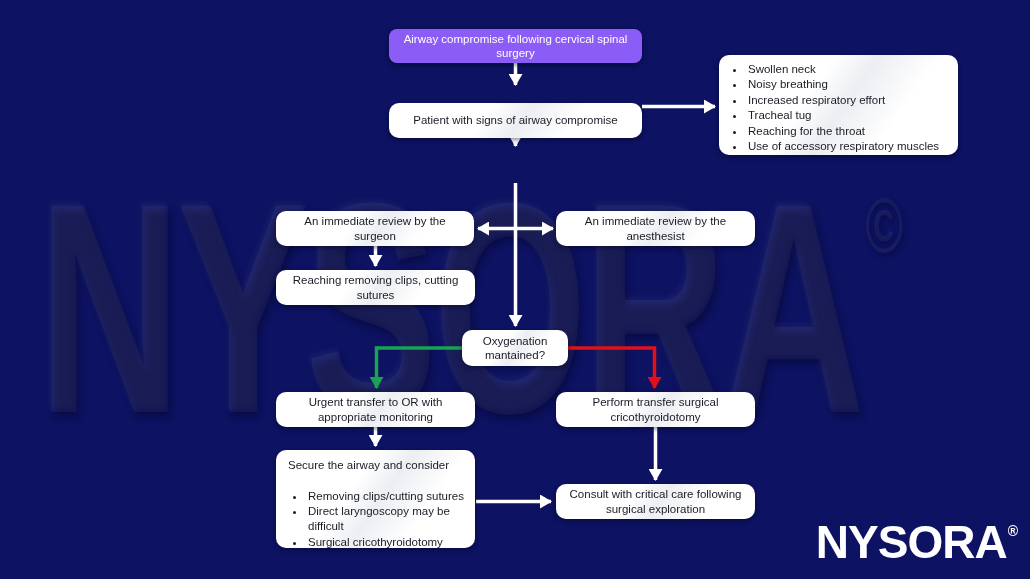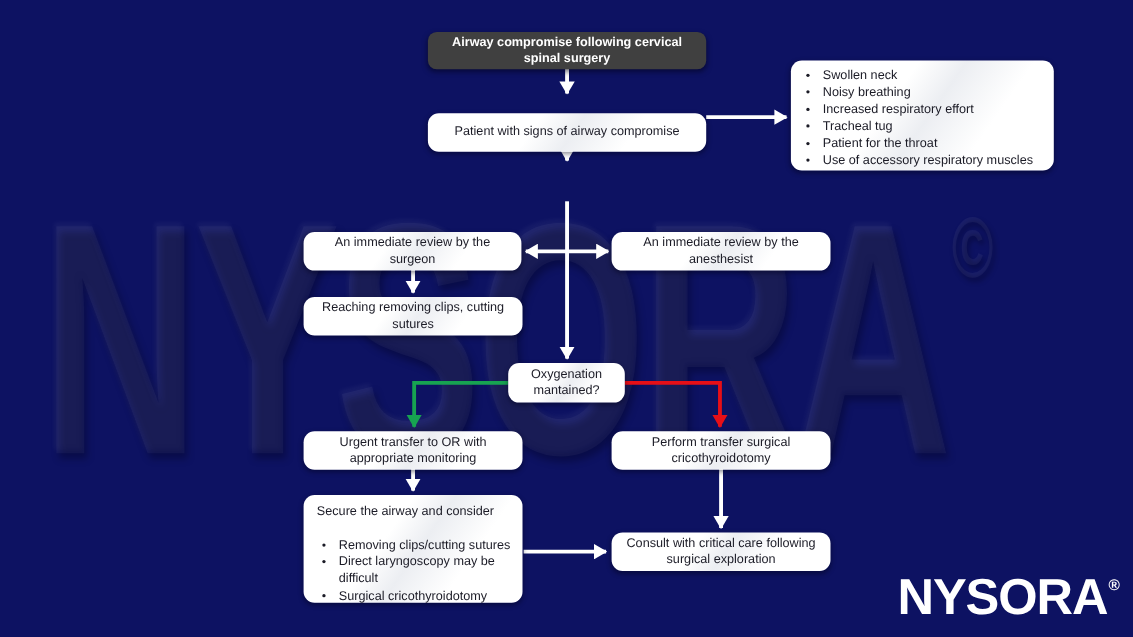--- a/index.html
+++ b/index.html
@@ -32,22 +32,22 @@
     position:absolute;box-sizing:border-box;
     background:linear-gradient(125deg,#ffffff 38%,#eceef2 52%,#ffffff 72%);
     border-radius:10px;
     box-shadow:0 2px 5px rgba(0,0,20,0.45);
     display:flex;align-items:center;justify-content:center;
     text-align:center;color:#1b1b26;
     font-size:11.5px;line-height:1.25;
     padding:4px 10px;
   }
   .node-blue{
-    background:#404040;
-    color:#ffffff;font-weight:700;border-radius:8px;
+    background:#8b5cf6;
+    color:#ffffff;font-weight:400;border-radius:8px;
     box-shadow:0 2px 5px rgba(0,0,20,0.5);
   }
   .node-left{align-items:flex-start;justify-content:flex-start;text-align:left;flex-direction:column;}
   .node ul{margin:0;padding:0 0 0 21px;text-align:left;}
   .node ul li{margin:0;padding:0 0 1px 2px;}
   .panel-list{padding:7px 8px 7px 6px;font-size:11.5px;line-height:1.26;}
   .secure-box{padding:8px 8px 6px 12px;font-size:11.5px;line-height:1.28;}
   .secure-box .heading{margin:0 0 16px 0;}
   .secure-box ul{padding-left:18px;}
   
@@ -98,21 +98,21 @@
   <div class="node node-blue" style="left:389px;top:29px;width:253px;height:34px;">Airway compromise following cervical spinal surgery</div>
 
   <div class="node" style="left:389px;top:103px;width:253px;height:35px;">Patient with signs of airway compromise</div>
 
   <div class="node node-left panel-list" style="left:719px;top:55px;width:239px;height:100px;">
     <ul>
       <li>Swollen neck</li>
       <li>Noisy breathing</li>
       <li>Increased respiratory effort</li>
       <li>Tracheal tug</li>
-      <li>Patient for the throat</li>
+      <li>Reaching for the throat</li>
       <li>Use of accessory respiratory muscles</li>
     </ul>
   </div>
 
 
   <div class="node" style="left:276px;top:211px;width:198px;height:35px;">An immediate review by the surgeon</div>
 
   <div class="node" style="left:556px;top:211px;width:199px;height:35px;">An immediate review by the anesthesist</div>
 
   <div class="node" style="left:276px;top:270px;width:199px;height:35px;">Reaching removing clips, cutting sutures</div>

